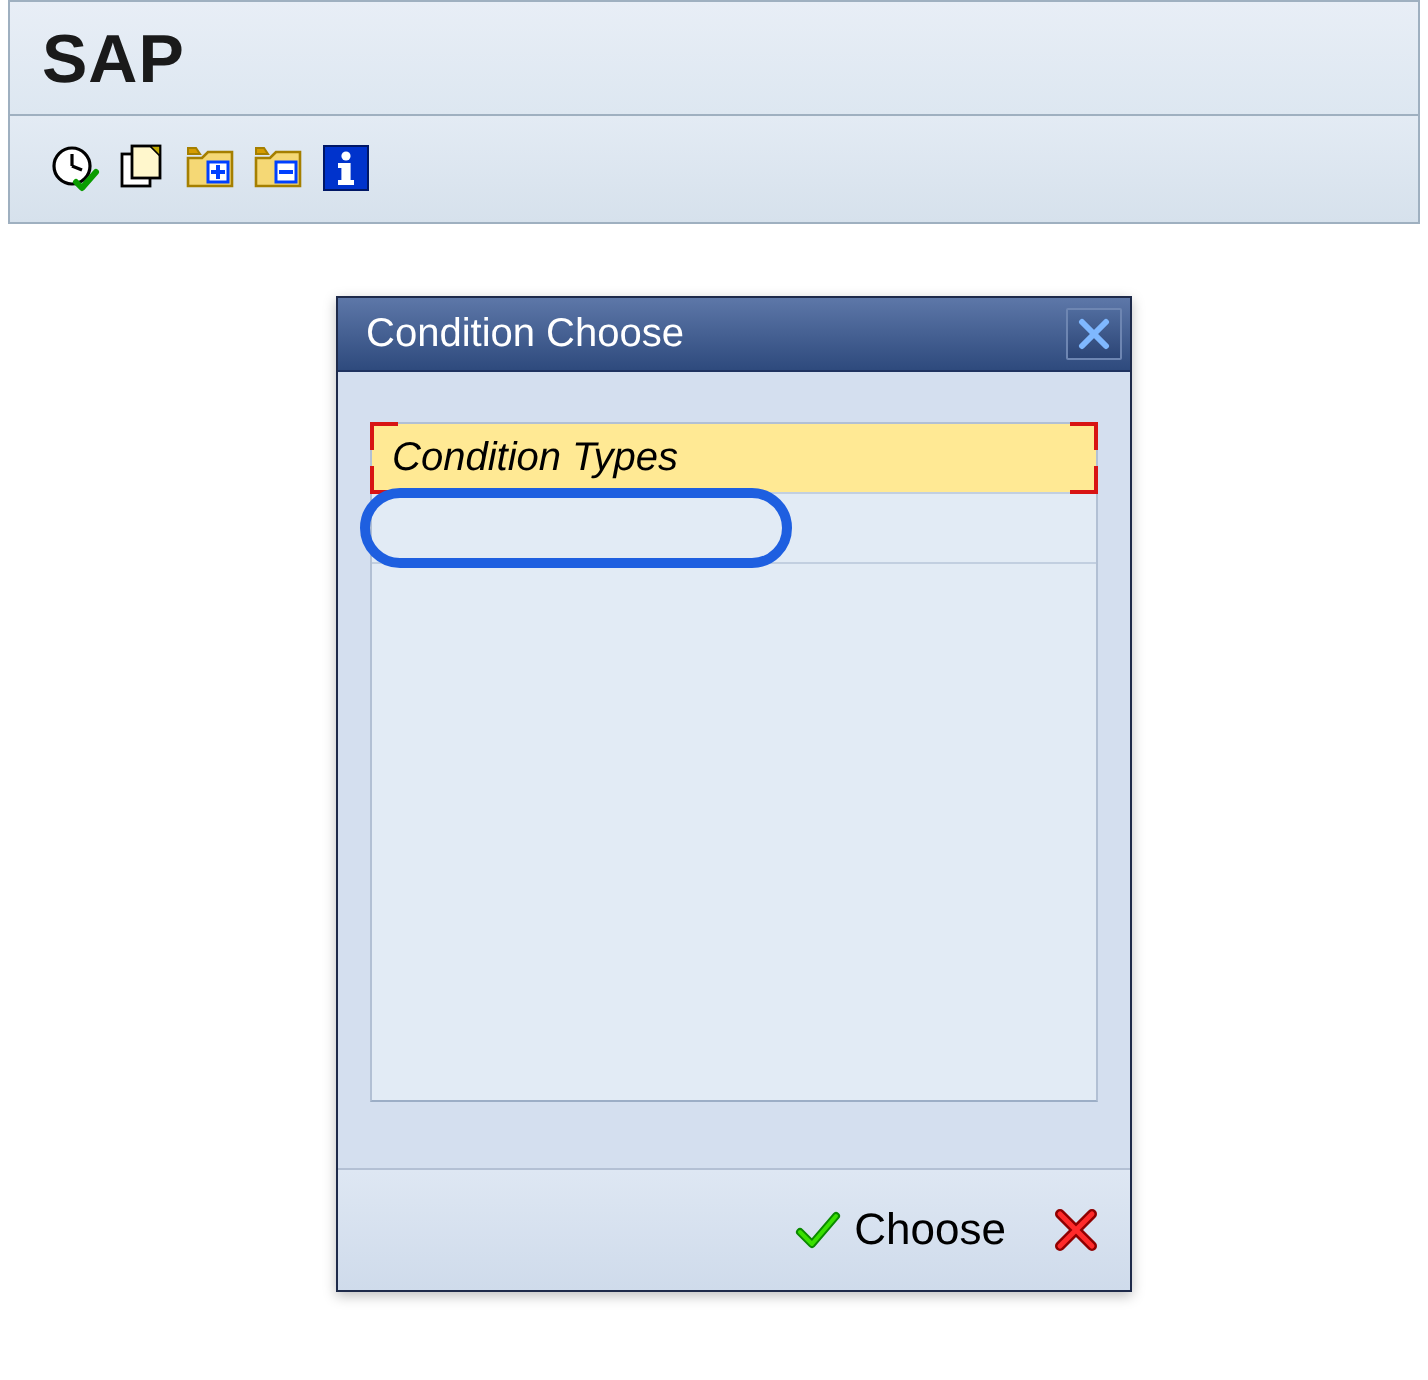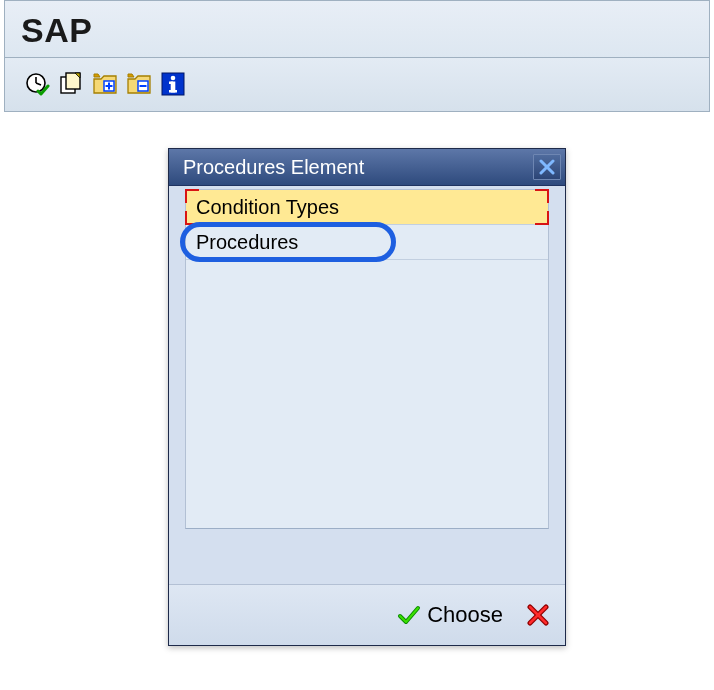--- a/index.html
+++ b/index.html
@@ -104,26 +104,27 @@
     justify-content: center;
     cursor: pointer;
     border-radius: 1px;
   }
   .dlg-close svg { display:block; }
 
   .dlg-body {
     position: absolute;
     left: 16px;
     right: 16px;
-    top: 40px;
+    top: 62px;
     height: 340px;
     box-sizing: border-box;
     background: #e2ebf5;
     border: 1px solid #b2c0d4;
     border-bottom: 1px solid #9caec6;
+    font-style: italic;
   }
 
   .list-row {
     position: relative;
     height: 34px;
     line-height: 34px;
     padding-left: 10px;
     font-size: 20px;
     color: #000000;
     border-bottom: 1px solid #c2cfe0;
@@ -237,39 +238,38 @@
         <rect x="9.7" y="9.5" width="4.6" height="11" fill="#fff"></rect>
         <rect x="8" y="9.5" width="4" height="2.5" fill="#fff"></rect>
         <rect x="8" y="18" width="8" height="2.5" fill="#fff"></rect>
       </svg>
     </div>
   </div>
 </div>
 
 <div class="dialog">
   <div class="dlg-titlebar">
-    <span>Procedures Element</span>
+    <span>Condition Choose</span>
     <div class="dlg-close">
       <svg width="16" height="16" viewBox="0 0 16 16">
         <line x1="2" y1="2" x2="14" y2="14" stroke="#7fb8ff" stroke-width="3" stroke-linecap="round"></line>
         <line x1="14" y1="2" x2="2" y2="14" stroke="#7fb8ff" stroke-width="3" stroke-linecap="round"></line>
       </svg>
     </div>
   </div>
 
   <div class="dlg-body">
 
     <div class="list-row row-selected">
       <span>Condition Types</span>
       <span class="corner-bl"></span><span class="corner-br"></span>
     </div>
 
 
     <div class="list-row" style="position:relative;">
-      <span>Procedures</span>
       <div class="row-highlight-oval" style="left:-6px; top:-3px; width:206px; height:30px;"></div>
     </div>
 
   </div>
 
   <div class="dlg-footer">
     <div class="choose-wrap">
       <svg width="24" height="24" viewBox="0 0 24 24">
         <polyline points="3,13 9,19 21,5" fill="none" stroke="#0a8a00" stroke-width="4" stroke-linecap="round" stroke-linejoin="round"></polyline>
         <polyline points="3,13 9,19 21,5" fill="none" stroke="#3ae000" stroke-width="2" stroke-linecap="round" stroke-linejoin="round"></polyline>

